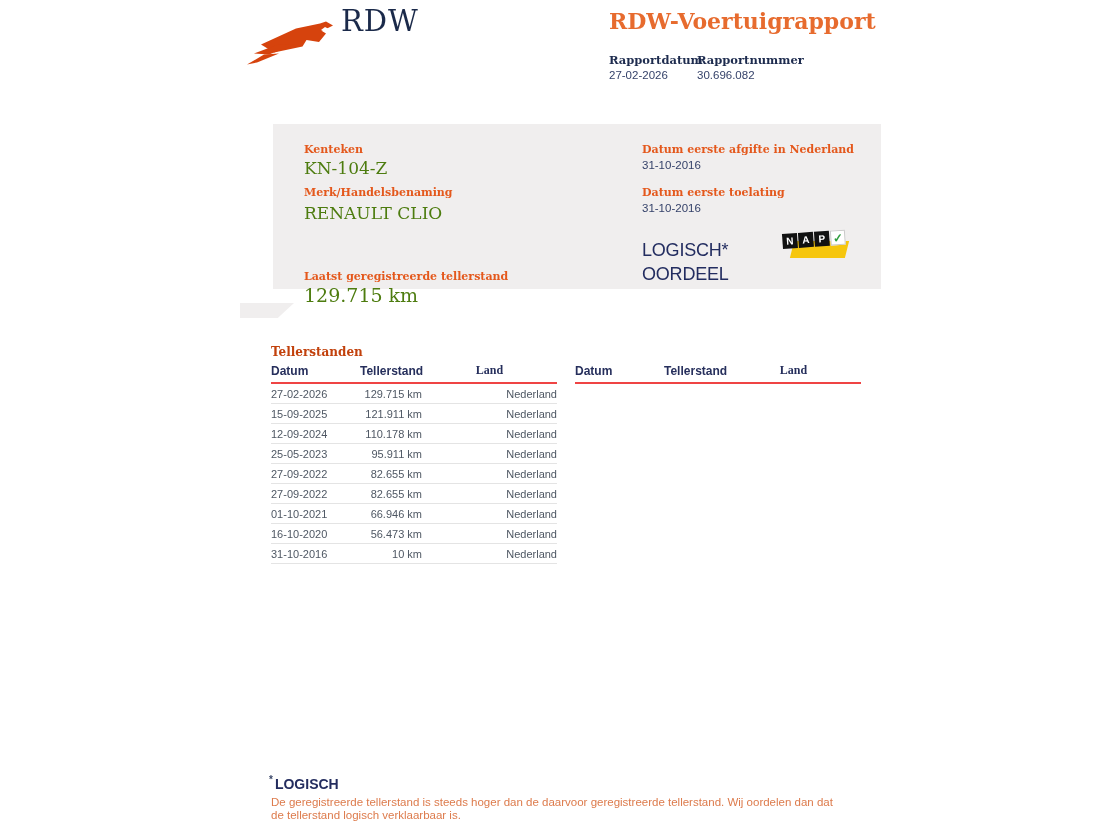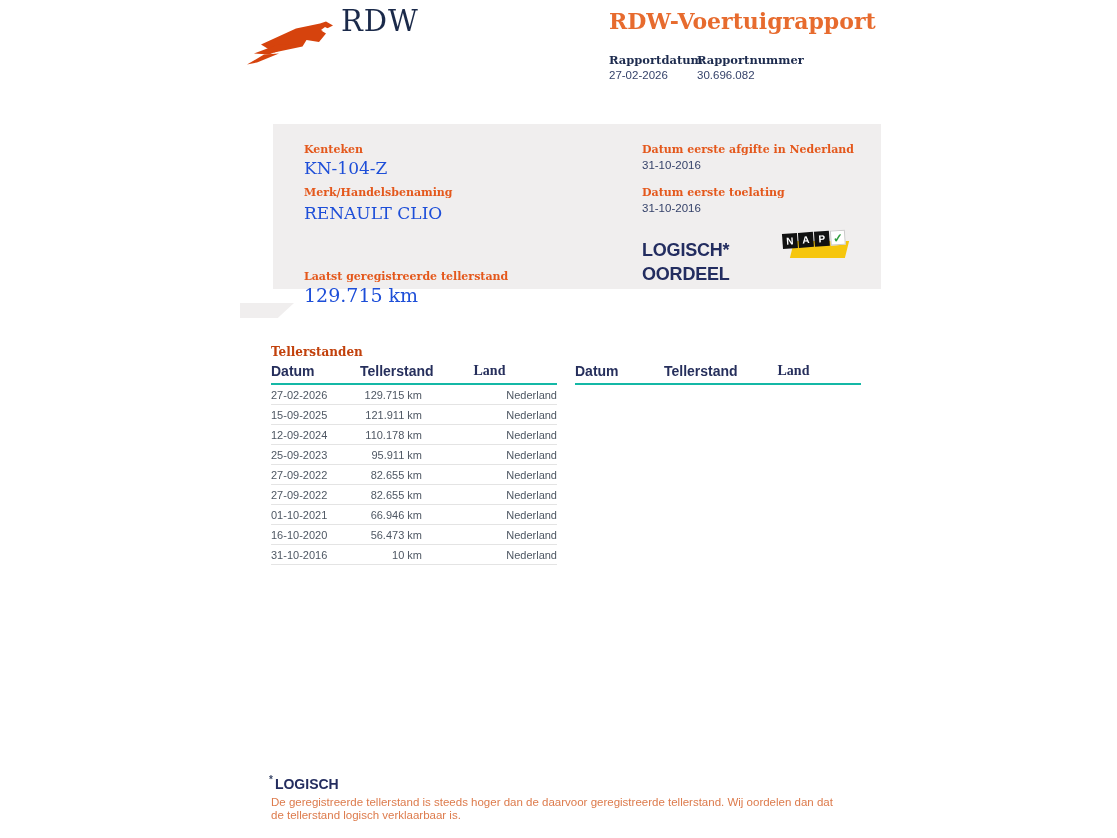--- a/index.html
+++ b/index.html
@@ -48,25 +48,25 @@
   }
   .fld-label {
     position:absolute;
     font-family:"DejaVu Serif","Liberation Serif",serif;
     font-weight:bold; font-size:11px; color:#e4581c;
   }
   .fld-value-sm { position:absolute; font-size:11.5px; color:#35426a; }
   .fld-value-lg {
     position:absolute;
     font-family:"DejaVu Serif","Liberation Serif",serif;
-    font-size:17px; color:#1d4ed8;
+    font-size:17px; color:#4d7c0f;
   }
   .verdict {
     position:absolute; left:369px; top:114px;
-    font-size:18px; font-weight:bold; color:#232d60;
+    font-size:18px; font-weight:normal; color:#232d60;
     line-height:24px; letter-spacing:-0.2px;
   }
 
   
   .nap { position:absolute; left:510px; top:108px; width:66px; height:36px; }
   .nap-yellow {
     position:absolute; left:9px; top:9px; width:55px; height:17px;
     background:#f6c60e; transform:skewX(-14deg);
   }
   .nap-tiles {
@@ -86,22 +86,22 @@
   
   .section-title {
     position:absolute; left:271px; top:345px;
     font-family:"DejaVu Serif","Liberation Serif",serif;
     font-weight:bold; font-size:12px; color:#c2410c;
   }
   .meter-table { position:absolute; top:361px; border-collapse:collapse; table-layout:fixed; }
   .meter-table.left  { left:271px; width:286px; }
   .meter-table.right { left:575px; width:285px; }
   .meter-table th {
-    font-size:14px; font-weight:bold; color:#262f5c;
-    padding:2px 0 4px 0; border-bottom:2px solid #14b8a6;
+    font-size:12px; font-weight:bold; color:#262f5c;
+    padding:2px 0 4px 0; border-bottom:2px solid #ef4444;
     text-align:left; white-space:nowrap;
   }
   .meter-table th.c3 { text-align:center;font-family:Liberation Serif, serif; }
   .meter-table td {
     font-size:11px; color:#4e5763;
     padding:4px 0 3px 0; border-bottom:1px solid #e4e4e4;
     white-space:nowrap;
   }
   .meter-table td.c2, .meter-table td.c3 { text-align:right; }
   .colw1 { width:89px; } .colw2 { width:62px; } .colw3 { width:135px; }
@@ -196,21 +196,21 @@
           <td class="c1">15-09-2025</td>
           <td class="c2">121.911 km</td>
           <td class="c3">Nederland</td>
         </tr>
         <tr>
           <td class="c1">12-09-2024</td>
           <td class="c2">110.178 km</td>
           <td class="c3">Nederland</td>
         </tr>
         <tr>
-          <td class="c1">25-09-2023</td>
+          <td class="c1">25-05-2023</td>
           <td class="c2">95.911 km</td>
           <td class="c3">Nederland</td>
         </tr>
         <tr>
           <td class="c1">27-09-2022</td>
           <td class="c2">82.655 km</td>
           <td class="c3">Nederland</td>
         </tr>
         <tr>
           <td class="c1">27-09-2022</td>

